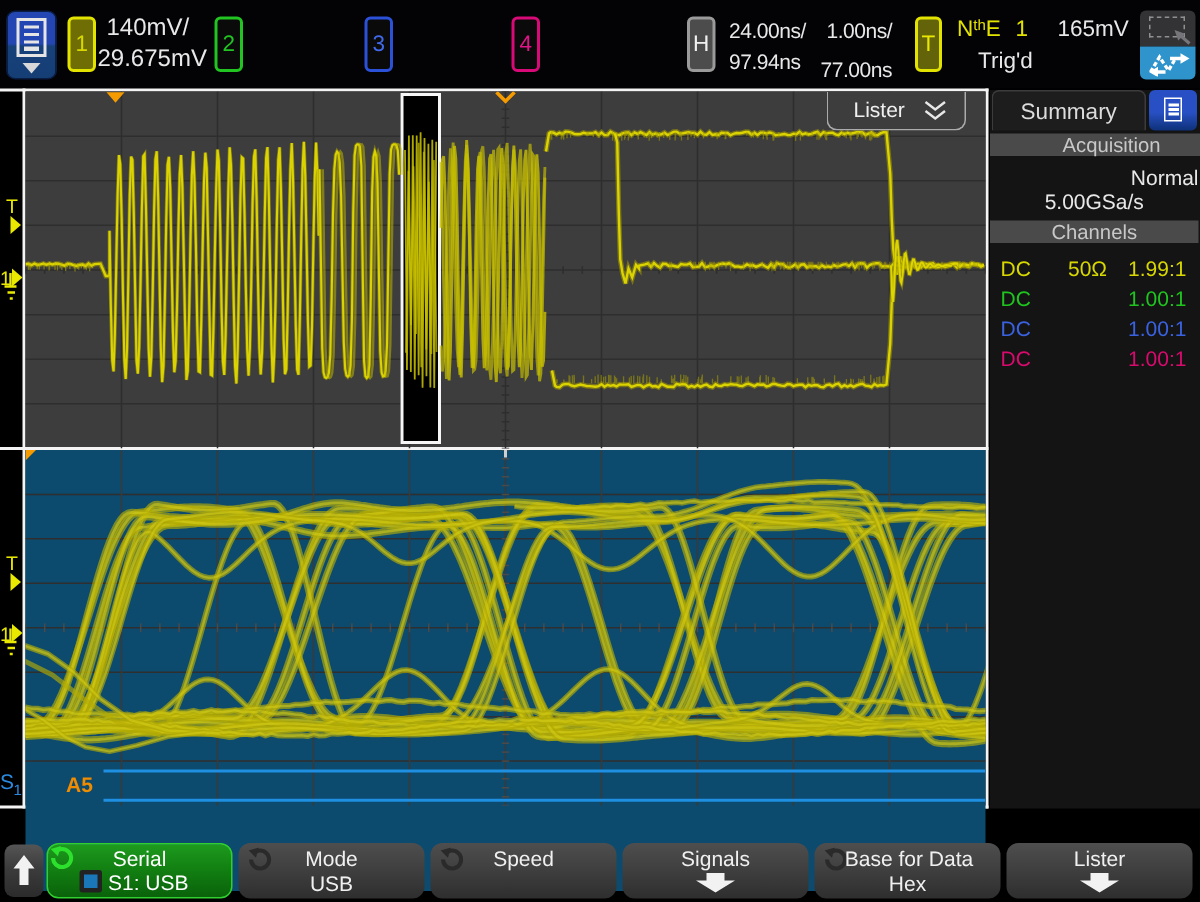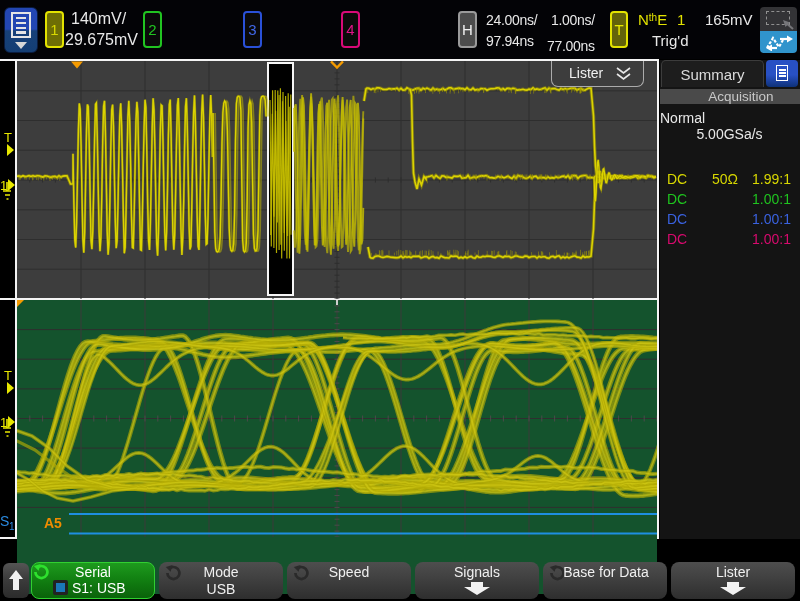--- a/index.html
+++ b/index.html
@@ -208,21 +208,21 @@
 </svg>
 </div>
 
 <div class="abs" style="left:551px;top:60.5px;width:93px;height:26px;background:#3d3d3d;border:1px solid #ababab;border-top:none;border-radius:0 0 7px 7px;color:#f0f0f0;font-size:14px">
  <span style="position:absolute;left:17px;top:4px">Lister</span>
  <svg style="position:absolute;right:11px;top:5px" width="17" height="16" viewBox="0 0 17 16">
   <path d="M2,2 L8.5,7 L15,2 M2,8 L8.5,13 L15,8" fill="none" stroke="#e8e8e8" stroke-width="1.6"></path>
       </svg>
 </div>
 
-<div class="abs" style="left:17px;top:300px;width:640px;height:294px;background:#14532d">
+<div class="abs" style="left:17px;top:300px;width:640px;height:294px;background:#0c4a6e">
 <svg width="640" height="237" viewBox="0 0 640 237" style="position:absolute;left:0;top:0">
 <line x1="0" y1="29.6" x2="640" y2="29.6" stroke="#2f2f2f" stroke-width="1"></line>
 <line x1="0" y1="59.2" x2="640" y2="59.2" stroke="#2f2f2f" stroke-width="1"></line>
 <line x1="0" y1="88.9" x2="640" y2="88.9" stroke="#2f2f2f" stroke-width="1"></line>
 <line x1="0" y1="118.5" x2="640" y2="118.5" stroke="#2f2f2f" stroke-width="1"></line>
 <line x1="0" y1="148.1" x2="640" y2="148.1" stroke="#2f2f2f" stroke-width="1"></line>
 <line x1="0" y1="177.8" x2="640" y2="177.8" stroke="#2f2f2f" stroke-width="1"></line>
 <line x1="0" y1="207.4" x2="640" y2="207.4" stroke="#2f2f2f" stroke-width="1"></line>
 <line x1="64" y1="0" x2="64" y2="237" stroke="#3a3a3a" stroke-width="1"></line>
 <line x1="128" y1="0" x2="128" y2="237" stroke="#3a3a3a" stroke-width="1"></line>
@@ -411,22 +411,23 @@
 
 <div class="abs" style="left:660px;top:60px;width:140px;height:479px;background:#141414"></div>
 <div class="abs" style="left:661px;top:60px;width:103px;height:27px;background:#1d1d1d;border:1px solid #3c3c3c;border-bottom:none;border-radius:5px 5px 0 0;color:#dcdcdc;font-size:15px;text-align:center;line-height:27px">Summary</div>
 <div class="abs" style="left:766px;top:60px;width:32px;height:27px;border-radius:4px;background:linear-gradient(to bottom,#2850c4 0%,#2850c4 55%,#0e3178 100%)"></div>
 <div class="abs" style="left:776px;top:65px;width:12px;height:16px;border:1.6px solid #fff"></div>
 <div class="abs" style="left:778.5px;top:69px;width:7px;height:1.6px;background:#fff"></div>
 <div class="abs" style="left:778.5px;top:72px;width:7px;height:1.6px;background:#fff"></div>
 <div class="abs" style="left:778.5px;top:75px;width:7px;height:1.6px;background:#fff"></div>
 
 <div class="abs" style="left:660px;top:89px;width:162px;height:15px;background:#4a4a4a;color:#c8c8c8;font-size:13.5px;text-align:center;line-height:15px">Acquisition</div>
-<div class="abs wt" style="left:660px;top:110px;width:139px;font-size:14px;text-align:left">Normal</div>
+<div class="abs wt" style="left:660px;top:110px;width:139px;font-size:14px;text-align:right">Normal</div>
 <div class="abs wt" style="left:660px;top:126px;width:139px;font-size:14px;text-align:center">5.00GSa/s</div>
+<div class="abs" style="left:660px;top:147px;width:139px;height:15px;background:#4a4a4a;color:#c8c8c8;font-size:13.5px;text-align:center;line-height:15px">Channels</div>
 
 <div class="abs" style="left:667px;top:171px;font-size:14px;color:#d8d800">DC</div>
 <div class="abs" style="left:712px;top:171px;font-size:14px;color:#d8d800">50Ω</div>
 <div class="abs" style="left:660px;top:171px;width:131px;font-size:14px;color:#d8d800;text-align:right">1.99:1</div>
 <div class="abs" style="left:667px;top:191px;font-size:14px;color:#1fc41f">DC</div>
 <div class="abs" style="left:660px;top:191px;width:131px;font-size:14px;color:#1fc41f;text-align:right">1.00:1</div>
 <div class="abs" style="left:667px;top:211px;font-size:14px;color:#3a62e0">DC</div>
 <div class="abs" style="left:660px;top:211px;width:131px;font-size:14px;color:#3a62e0;text-align:right">1.00:1</div>
 <div class="abs" style="left:667px;top:231px;font-size:14px;color:#d80a6e">DC</div>
 <div class="abs" style="left:660px;top:231px;width:131px;font-size:14px;color:#d80a6e;text-align:right">1.00:1</div>
@@ -475,20 +476,21 @@
     </svg>
 
 <div class="abs" style="left:543px;top:562px;width:124px;height:37px;border-radius:8px;background:linear-gradient(to bottom,#4e4e4e 0%,#404040 45%,#2e2e2e 100%)"></div>
 <svg class="abs" style="left:548px;top:565px" width="18" height="16" viewBox="0 0 22 20">
  <g transform="translate(22,0) scale(-1,1)">
  <path d="M18,10 a7.5,7.5 0 1 1 -4,-6.6" fill="none" stroke="#2a2a2a" stroke-width="3.4"></path>
  <path d="M11.5,0 L20,2.5 L14,8.5 Z" fill="#2a2a2a"></path>
       </g>
     </svg>
 <div class="abs" style="left:543px;top:564px;width:126px;font-size:14px;color:#f0f0f0;text-align:center">Base for Data</div>
+<div class="abs" style="left:543px;top:581px;width:124px;font-size:14px;color:#f0f0f0;text-align:center">Hex</div>
 
 <div class="abs" style="left:671px;top:562px;width:124px;height:37px;border-radius:8px;background:linear-gradient(to bottom,#4e4e4e 0%,#404040 45%,#2e2e2e 100%)"></div>
 <div class="abs" style="left:671px;top:564px;width:124px;font-size:14px;color:#f0f0f0;text-align:center">Lister</div>
 <svg class="abs" style="left:718px;top:581px" width="30" height="15" viewBox="0 0 30 15">
  <path d="M9,1 L21,1 L21,6 L28,6 L15,14 L2,6 L9,6 Z" fill="#f2f2f2"></path>
     </svg>
 
 </div>
 
 </body></html>

